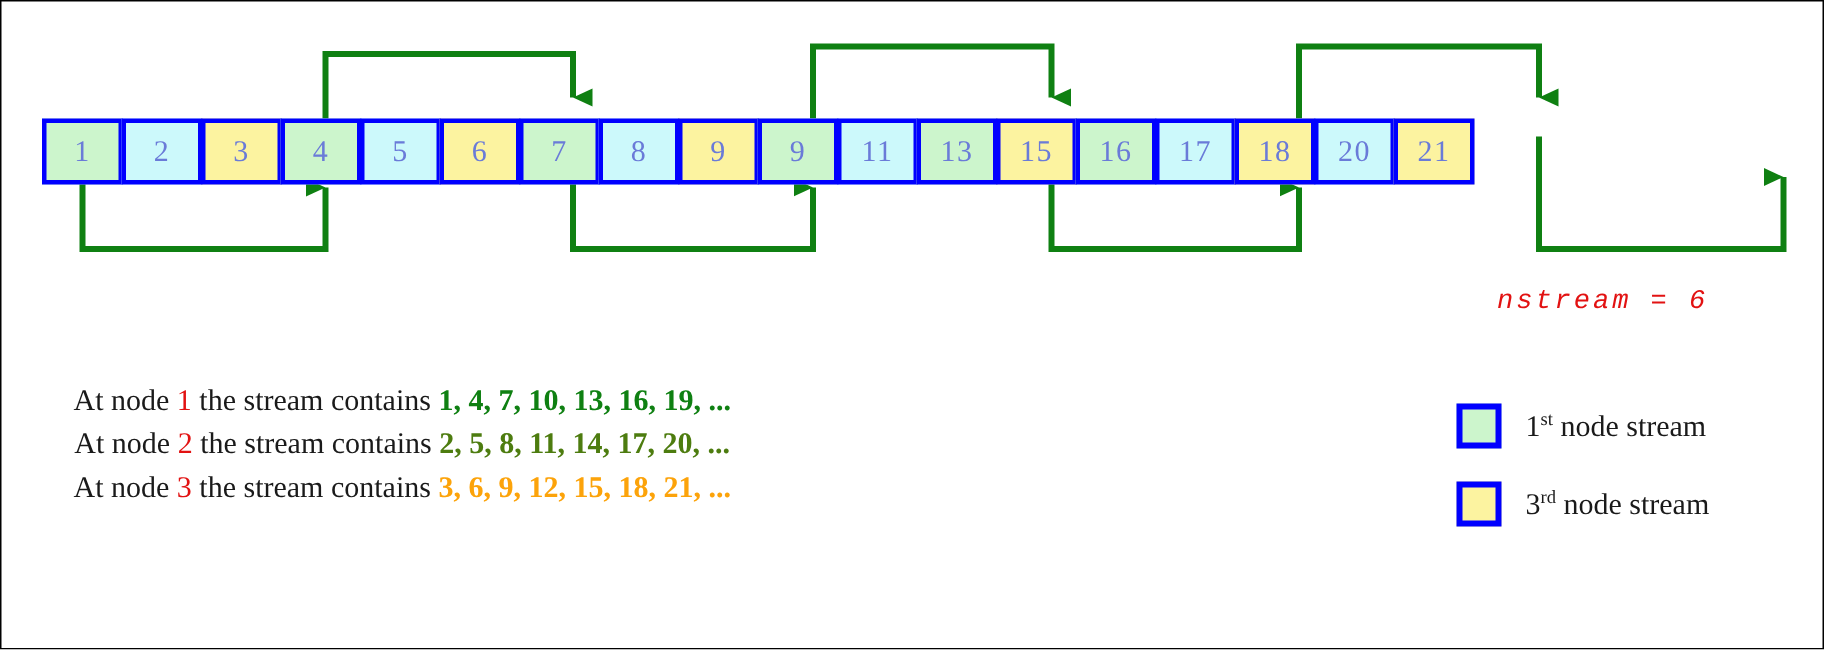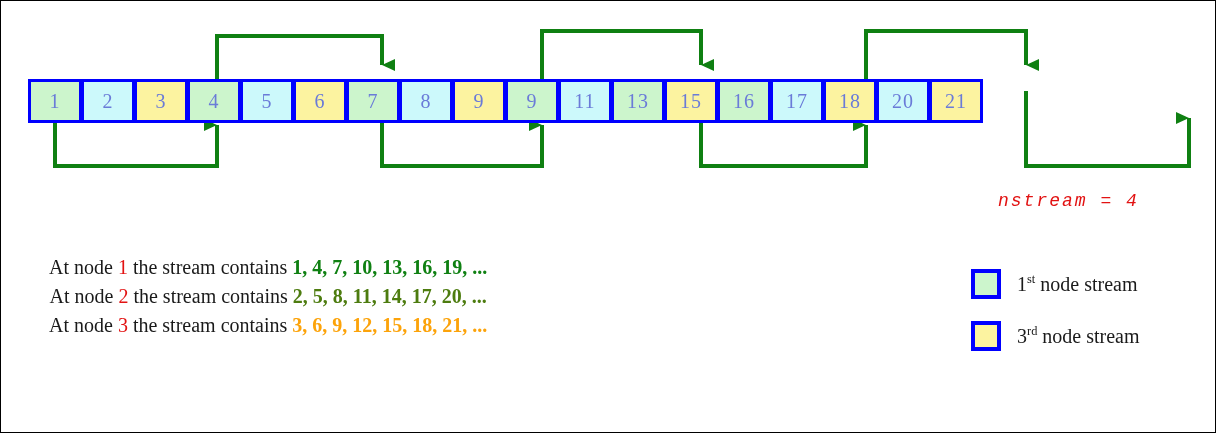--- a/index.html
+++ b/index.html
@@ -203,21 +203,21 @@
         <span>18</span>
       </div>
       <div class="cell s2">
         <span>20</span>
       </div>
       <div class="cell s3">
         <span>21</span>
       </div>
     </div>
 
-  <div id="nstream-label">nstream = 4</div>
+  <div id="nstream-label">nstream = 6</div>
 
   <div id="sentences">
       <div class="sentence"><span>At node </span><span class="node-num">1</span><span> the stream contains </span><span class="seq c1">1, 4, 7, 10, 13, 16, 19, ...</span></div>
       <div class="sentence"><span>At node </span><span class="node-num">2</span><span> the stream contains </span><span class="seq c2">2, 5, 8, 11, 14, 17, 20, ...</span></div>
       <div class="sentence"><span>At node </span><span class="node-num">3</span><span> the stream contains </span><span class="seq c3">3, 6, 9, 12, 15, 18, 21, ...</span></div>
     </div>
 
   <div id="legend">
       <div class="legend-row">
         <div class="legend-swatch s1"></div>

